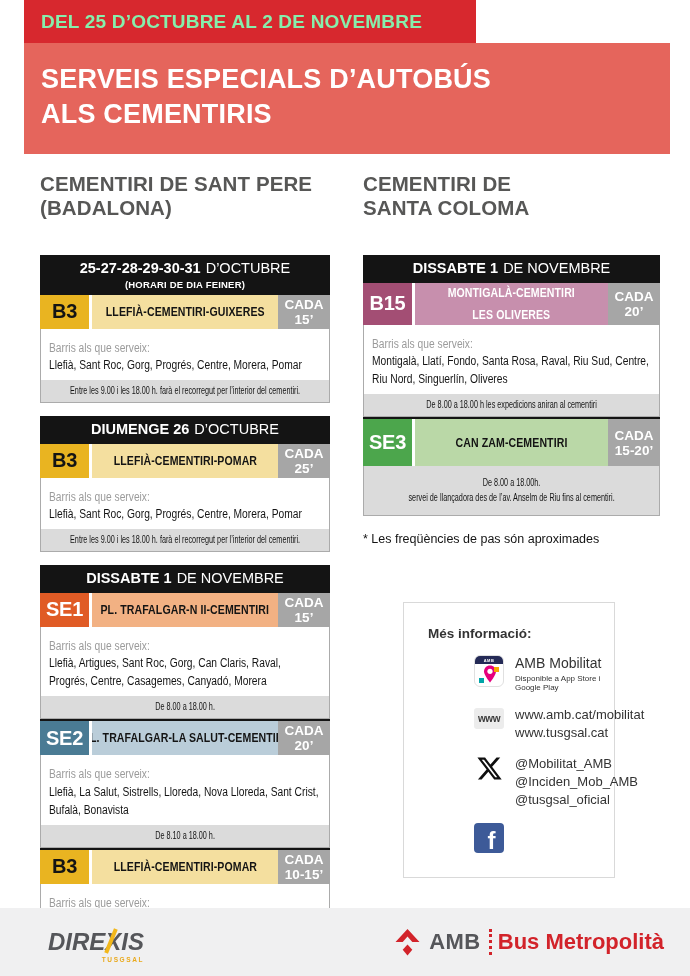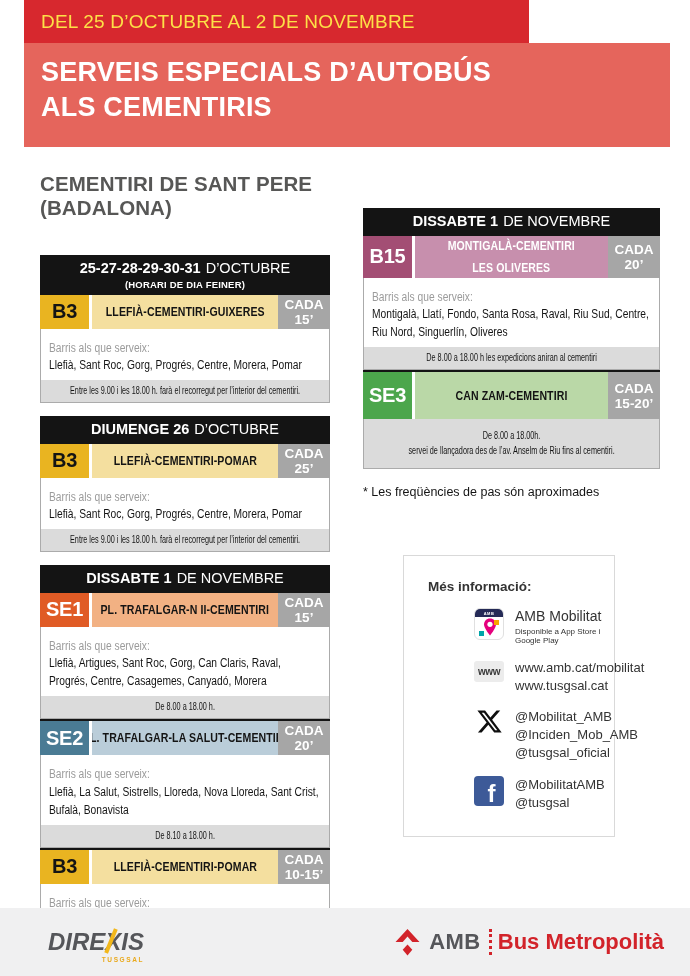--- a/index.html
+++ b/index.html
@@ -5,27 +5,27 @@
   html,body{margin:0;padding:0;}
   body{
     width:690px;height:976px;position:relative;overflow:hidden;
     background:#ffffff;
     font-family:"Liberation Sans", sans-serif;
     -webkit-font-smoothing:antialiased;
   }
   
   #header{position:absolute;left:24px;top:0;width:646px;}
   .date-bar{
-    width:505px;box-sizing:border-box;
+    width:452px;box-sizing:border-box;
     padding:11px 17px 10px;
-    color:#fde047;font-size:19px;font-weight:400;letter-spacing:0.2px;
+    color:#86efac;font-size:19px;font-weight:700;letter-spacing:0.2px;
   }
   .title-block{
     box-sizing:border-box;width:646px;
-    padding:12px 17px 23px;
+    padding:19px 17px 23px;
     color:#fff;font-size:27px;font-weight:700;line-height:1.28;letter-spacing:0.2px;
   }
   
   #col-left{position:absolute;left:40px;top:172px;width:290px;}
   #col-right{position:absolute;left:363px;top:172px;width:297px;}
   .col-title{font-size:20.5px;font-weight:700;color:#575756;line-height:1.15;letter-spacing:0.1px;}
   .block{margin-top:13px;}
   .block.first{margin-top:36px;}
   
   .block-head{background:#141414;color:#fff;text-align:center;padding:5px 2px;}
@@ -242,20 +242,24 @@
           <div class="note-text">De 8.00 a 18.00 h. es reforçarà el servei.</div>
           <div class="note-text">De 9.00 a 18.00 h farà el recorregut per l’interior del cementiri.</div>
           <div class="note-text">No arribarà a la parada Alella - El Masnou (109660)</div>
         </div>
       </div>
     </div>
   </div>
 </div>
 
 <div id="col-right">
+  <div class="col-title">
+    <div>CEMENTIRI DE</div>
+    <div>SANTA COLOMA</div>
+  </div>
 
   <div class="block first">
     <div class="block-head">
       <div class="d-line">
         <span class="d-bold">DISSABTE 1</span><span class="d-rest">DE NOVEMBRE</span>
       </div>
     </div>
 
     <div class="svc">
       <div class="srow h42">
@@ -345,24 +349,20 @@
         <div class="handle">@Mobilitat_AMB</div>
         <div class="handle">@Inciden_Mob_AMB</div>
         <div class="handle">@tusgsal_oficial</div>
       </div>
     </div>
 
     <div class="info-row">
       <div class="icon-cell">
         <div class="fb-icon" style="background-color: rgb(61, 90, 152);">f</div>
       </div>
-      <div>
-        <div class="handle">@MobilitatAMB</div>
-        <div class="handle">@tusgsal</div>
-      </div>
     </div>
   </div>
 </div>
 
 <div id="footer">
   <div class="direxis">
     <span class="dx-text">DIREXIS</span>
     <span class="dx-slash"></span>
     <span class="dx-sub">TUSGSAL</span>
   </div>

